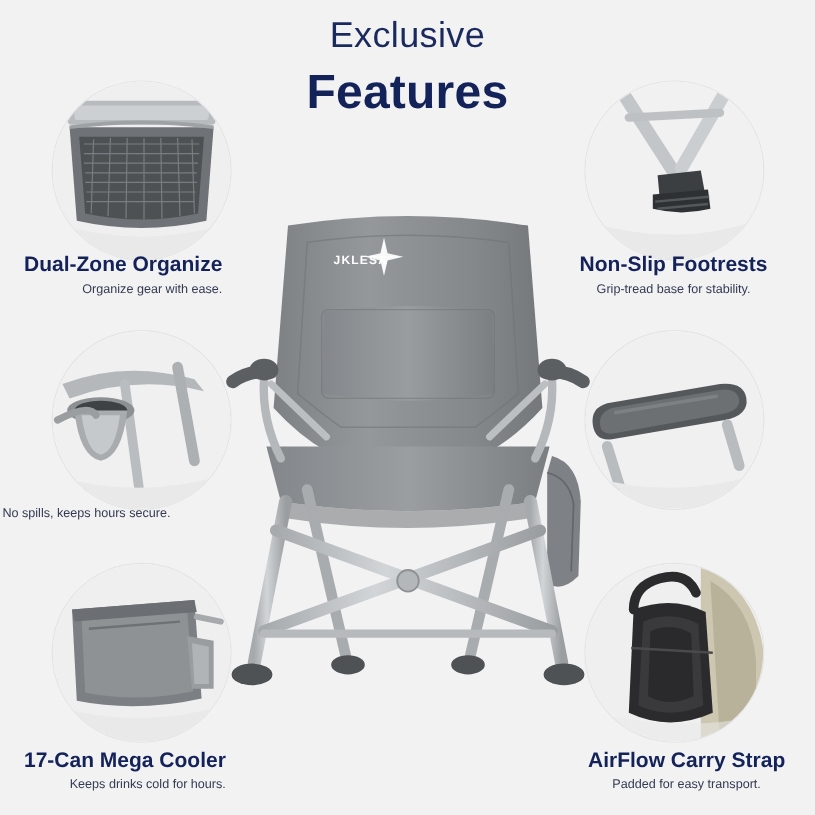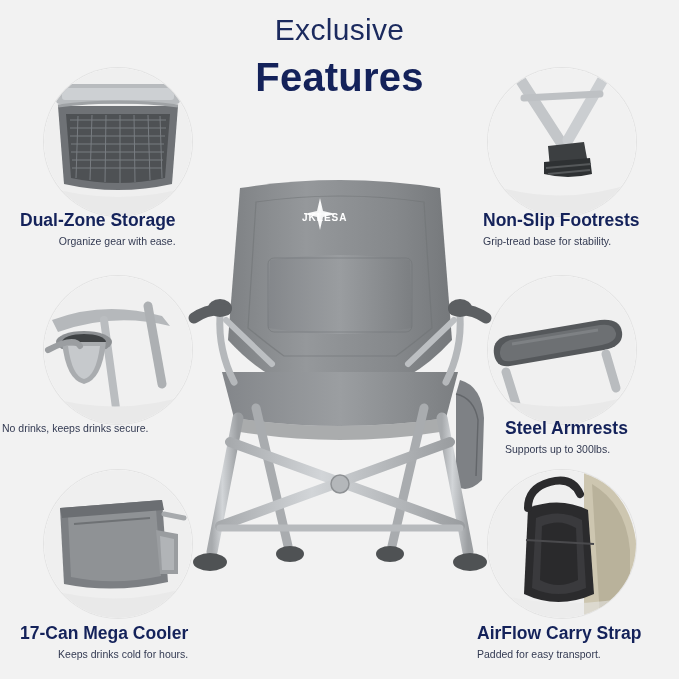--- a/index.html
+++ b/index.html
@@ -35,34 +35,34 @@
     box-shadow:0 0 0 1px #e3e3e3;
   }
   .bubble .inner{position:absolute;inset:0;}
 
   
   .cap{position:absolute;}
   .cap .t{
     font-size:17.5px;font-weight:bold;color:#14225a;white-space:nowrap;
   }
   .cap .s{
-    font-size:10.5px;color:#333a52;margin-top:4px;white-space:nowrap;
+    font-size:10.5px;color:#333a52;margin-top:4px;white-space:nowrap;text-align:center;
   }
   .cap.left{text-align:left;}
   .cap.left .s{text-align:right;}
   .cap.right{text-align:left;}
 
   
   #cap-storage{left:20px;top:210px;}
   #cap-storage .s{margin-left:2px;}
   #cap-cup{left:2px;top:418px;}
   #cap-cooler{left:20px;top:623px;}
   #cap-foot{left:483px;top:210px;}
   #cap-arm{left:505px;top:418px;}
-  #cap-strap{left:477px;top:623px;}
+  #cap-strap{left:490px;top:623px;}
 
   
   .abs{position:absolute;}
 </style>
 </head>
 <body>
 
 <div class="page">
 
   <div class="headline">
@@ -136,59 +136,59 @@
       <ellipse cx="50" cy="412" rx="17" ry="9" fill="#4f5254"></ellipse>
       <ellipse cx="310" cy="412" rx="17" ry="9" fill="#4f5254"></ellipse>
       <ellipse cx="130" cy="404" rx="14" ry="8" fill="#4f5254"></ellipse>
       <ellipse cx="230" cy="404" rx="14" ry="8" fill="#4f5254"></ellipse>
 
       <g transform="translate(142,48)">
         <path d="M18 0 L21 13 L34 16 L21 19 L18 32 L15 19 L2 16 L15 13 Z" fill="#ffffff" opacity=".92"></path>
         <path d="M18 4 L18 28 M6 16 L30 16" stroke="#ffffff" stroke-width="1" opacity=".7"></path>
       </g>
     </svg>
-    <div class="abs" style="left:118px;top:62px;font-size:10px;font-weight:bold;color:#ffffff;letter-spacing:1px;margin-left:24px;">JKLESA</div>
+    <div class="abs" style="left:118px;top:62px;font-size:10px;font-weight:bold;color:#ffffff;letter-spacing:1px;">JKLESA</div>
   </div>
 
   <div class="bubble" id="b-storage" style="left:44px;top:68px;width:148px;height:148px;">
     <svg class="inner" viewBox="0 0 148 148">
       <rect width="148" height="148" fill="#efefef"></rect>
       <rect x="12" y="16" width="124" height="20" rx="4" fill="#b8bbbe"></rect>
       <rect x="18" y="20" width="112" height="12" rx="3" fill="#cdd0d3"></rect>
       <path d="M14 38 L134 38 L128 116 Q74 128 20 116 Z" fill="#6f7276"></path>
       <path d="M22 46 L126 46 L121 110 Q74 120 27 110 Z" fill="#4e5154"></path>
       <g stroke="#80858a" stroke-width="1" opacity=".85">
         <path d="M26 52 L122 52 M26 60 L122 60 M26 68 L121 68 M27 76 L120 76 M27 84 L120 84 M28 92 L119 92 M28 100 L118 100"></path>
         <path d="M34 48 L32 110 M48 47 L46 112 M62 47 L61 114 M76 47 L76 115 M90 47 L91 114 M104 47 L106 112 M116 48 L118 110"></path>
       </g>
       <path d="M14 38 Q74 30 134 38" fill="none" stroke="#9fa2a5" stroke-width="3"></path>
       <path d="M0 118 Q74 140 148 118 L148 148 L0 148 Z" fill="#e9e9e9"></path>
     </svg>
   </div>
   <div class="cap left" id="cap-storage">
-    <div class="t">Dual-Zone Storage</div>
+    <div class="t">Dual-Zone Organize</div>
     <div class="s">Organize gear with ease.</div>
   </div>
 
   <div class="bubble" id="b-cup" style="left:44px;top:276px;width:148px;height:148px;">
     <svg class="inner" viewBox="0 0 148 148">
       <rect width="148" height="148" fill="#f0f0f0"></rect>
       <path d="M8 44 Q60 24 118 40 L126 50 Q70 36 14 56 Z" fill="#b5b8bb"></path>
       <path d="M104 30 L118 108" stroke="#adb0b3" stroke-width="9" stroke-linecap="round"></path>
       <path d="M60 44 L72 132" stroke="#babdc0" stroke-width="8" stroke-linecap="round"></path>
       <ellipse cx="40" cy="66" rx="28" ry="11" fill="#8d9093"></ellipse>
       <ellipse cx="40" cy="66" rx="22" ry="8" fill="#3f4244"></ellipse>
       <path d="M18 66 Q22 104 40 108 Q58 104 62 66 Z" fill="#a9acaf"></path>
       <path d="M24 70 Q28 100 40 103 Q52 100 56 70 Z" fill="#c6c9cc"></path>
       <path d="M4 74 Q30 60 36 70" fill="none" stroke="#9b9ea1" stroke-width="6" stroke-linecap="round"></path>
       <path d="M0 120 Q74 142 148 118 L148 148 L0 148 Z" fill="#e9e9e9"></path>
     </svg>
   </div>
   <div class="cap left" id="cap-cup">
-    <div class="s">No drinks, keeps drinks secure.</div>
+    <div class="s">No spills, keeps hours secure.</div>
   </div>
 
   <div class="bubble" id="b-cooler" style="left:44px;top:470px;width:148px;height:148px;">
     <svg class="inner" viewBox="0 0 148 148">
       <rect width="148" height="148" fill="#efefef"></rect>
       <path d="M16 38 L118 30 L124 112 Q70 124 20 114 Z" fill="#7c7f83"></path>
       <path d="M24 46 L112 39 L117 106 Q70 116 27 107 Z" fill="#8f9295"></path>
       <path d="M16 38 L118 30 L120 40 L18 48 Z" fill="#6b6e72"></path>
       <path d="M112 60 L134 64 L134 104 L116 104 Z" fill="#9a9da0"></path>
       <path d="M116 66 L130 69 L130 100 L118 100 Z" fill="#b1b4b7"></path>
@@ -224,24 +224,20 @@
     <svg class="inner" viewBox="0 0 148 148">
       <rect width="148" height="148" fill="#f0f0f0"></rect>
       <path d="M18 60 L112 44 Q132 42 134 56 Q136 70 116 74 L22 90 Q8 92 6 78 Q4 64 18 60 Z" fill="#55585b"></path>
       <path d="M22 64 L112 49 Q126 47 128 57 Q129 66 114 69 L24 85 Q13 87 12 78 Q11 68 22 64 Z" fill="#6d7073"></path>
       <path d="M24 68 L110 54" stroke="#8a8d90" stroke-width="3" opacity=".6"></path>
       <path d="M18 96 L28 128" stroke="#b9bcbf" stroke-width="9" stroke-linecap="round"></path>
       <path d="M118 78 L128 112" stroke="#b9bcbf" stroke-width="9" stroke-linecap="round"></path>
       <path d="M0 120 Q74 142 148 118 L148 148 L0 148 Z" fill="#e9e9e9"></path>
     </svg>
   </div>
-  <div class="cap right" id="cap-arm">
-    <div class="t">Steel Armrests</div>
-    <div class="s">Supports up to 300lbs.</div>
-  </div>
 
   <div class="bubble" id="b-strap" style="left:488px;top:470px;width:148px;height:148px;">
     <svg class="inner" viewBox="0 0 148 148">
       <rect width="148" height="148" fill="#efefef"></rect>
       <path d="M96 0 Q140 20 148 70 L148 148 L96 148 Z" fill="#cdc6b0"></path>
       <path d="M104 14 Q138 34 142 80 L142 148 L112 148 Z" fill="#b9b29b"></path>
       <path d="M40 38 Q72 26 100 40 L106 124 Q70 140 36 124 Z" fill="#2b2b2d"></path>
       <path d="M48 48 Q72 38 94 50 L98 118 Q70 130 44 118 Z" fill="#3a3a3d"></path>
       <path d="M54 56 Q72 48 88 58 L90 110 Q70 120 52 110 Z" fill="#232325" opacity=".7"></path>
       <path d="M40 38 Q40 18 62 12 Q84 6 92 24" fill="none" stroke="#2b2b2d" stroke-width="8" stroke-linecap="round"></path>

